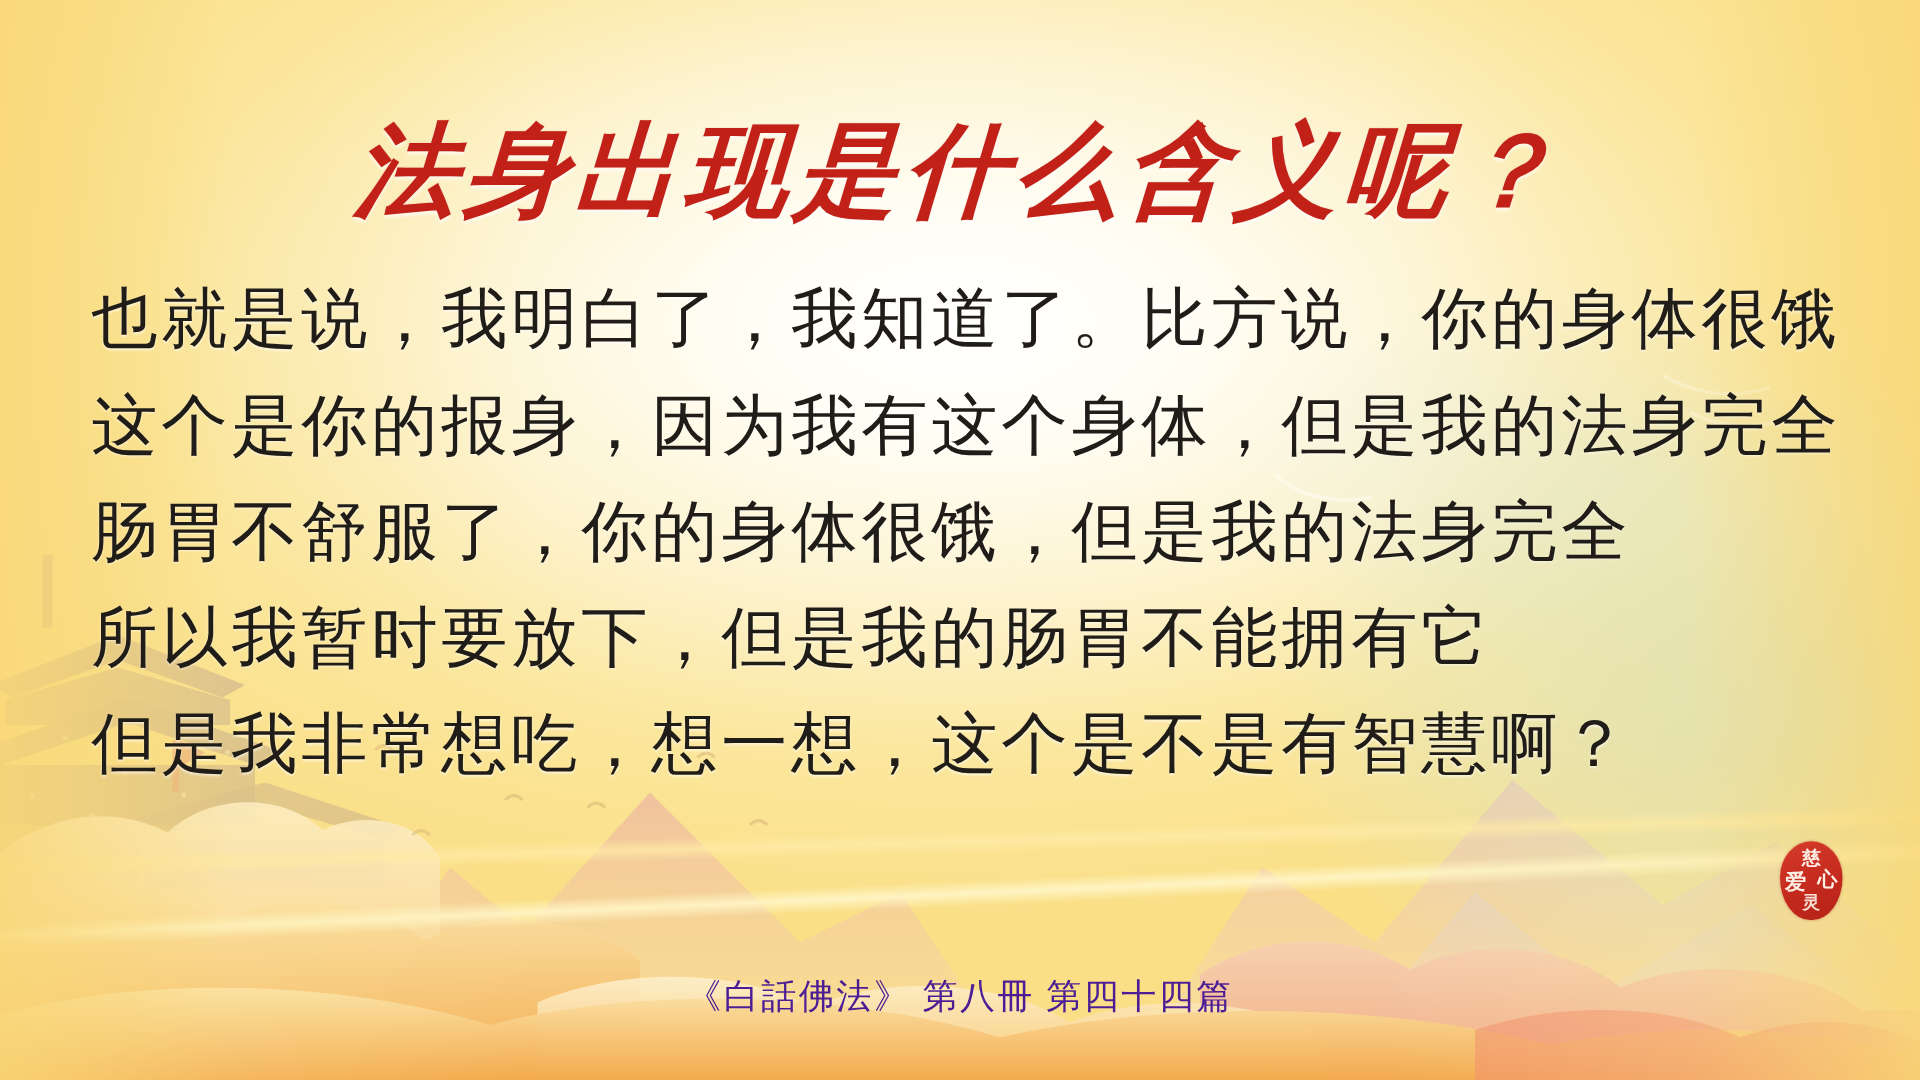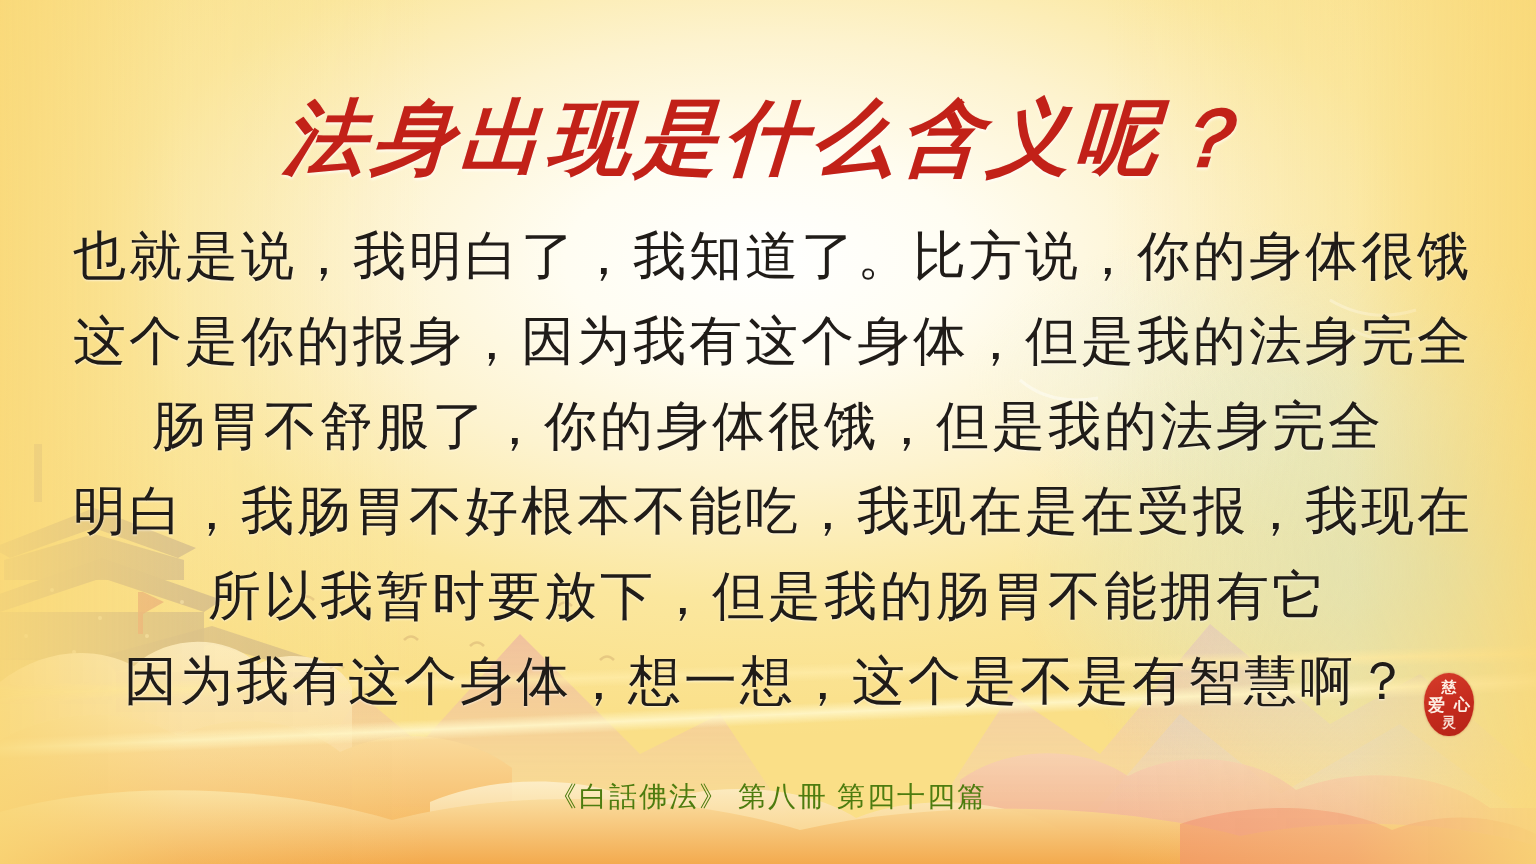--- a/index.html
+++ b/index.html
@@ -99,41 +99,41 @@
     white-space: nowrap;
     text-shadow: 0 2px 3px rgba(255,255,255,0.75), 0 0 1px rgba(160,20,12,0.35);
     font-family: "DejaVu Serif", "Liberation Serif", serif;
     font-style: italic;
     transform: skewX(-3deg);
   }
 
   .body-block {
     margin-top: 36px;
     width: 1390px;
-    text-align: center;
+    text-align: left;
   }
   .body-line {
     font-size: 53px;
     line-height: 85px;
     color: #201c18;
     letter-spacing: 3px;
     white-space: nowrap;
     font-family: "Liberation Serif", "DejaVu Serif", serif;
     text-shadow: 0 1px 2px rgba(255,255,255,0.6);
   }
 
   .footer {
     position: absolute;
     left: 0;
     right: 0;
     top: 778px;
     text-align: center;
     font-size: 28px;
     letter-spacing: 2px;
-    color: #4d7c0f;
+    color: #4c1d95;
     font-family: "Liberation Serif", "DejaVu Serif", serif;
     white-space: nowrap;
   }
 
   
   .seal {
     position: absolute;
     left: 1424px;
     top: 673px;
     width: 50px;
@@ -261,23 +261,22 @@
     <div class="bg-layer bg-edge"></div>
   </div>
 
   <div class="content">
     <div class="title">法身出现是什么含义呢？</div>
 
     <div class="body-block">
       <div class="body-line">也就是说，我明白了，我知道了。比方说，你的身体很饿</div>
       <div class="body-line">这个是你的报身，因为我有这个身体，但是我的法身完全</div>
       <div class="body-line">肠胃不舒服了，你的身体很饿，但是我的法身完全</div>
-      <div class="body-line">明白，我肠胃不好根本不能吃，我现在是在受报，我现在</div>
       <div class="body-line">所以我暂时要放下，但是我的肠胃不能拥有它</div>
-      <div class="body-line">因为我有这个身体，想一想，这个是不是有智慧啊？</div>
+      <div class="body-line">但是我非常想吃，想一想，这个是不是有智慧啊？</div>
     </div>
   </div>
 
   <div class="seal">
     <div class="seal-grid">
       <span class="seal-ch seal-top">慈</span>
       <span class="seal-ch seal-left">爱</span>
       <span class="seal-ch seal-right">心</span>
       <span class="seal-ch seal-bottom">灵</span>
     </div>

